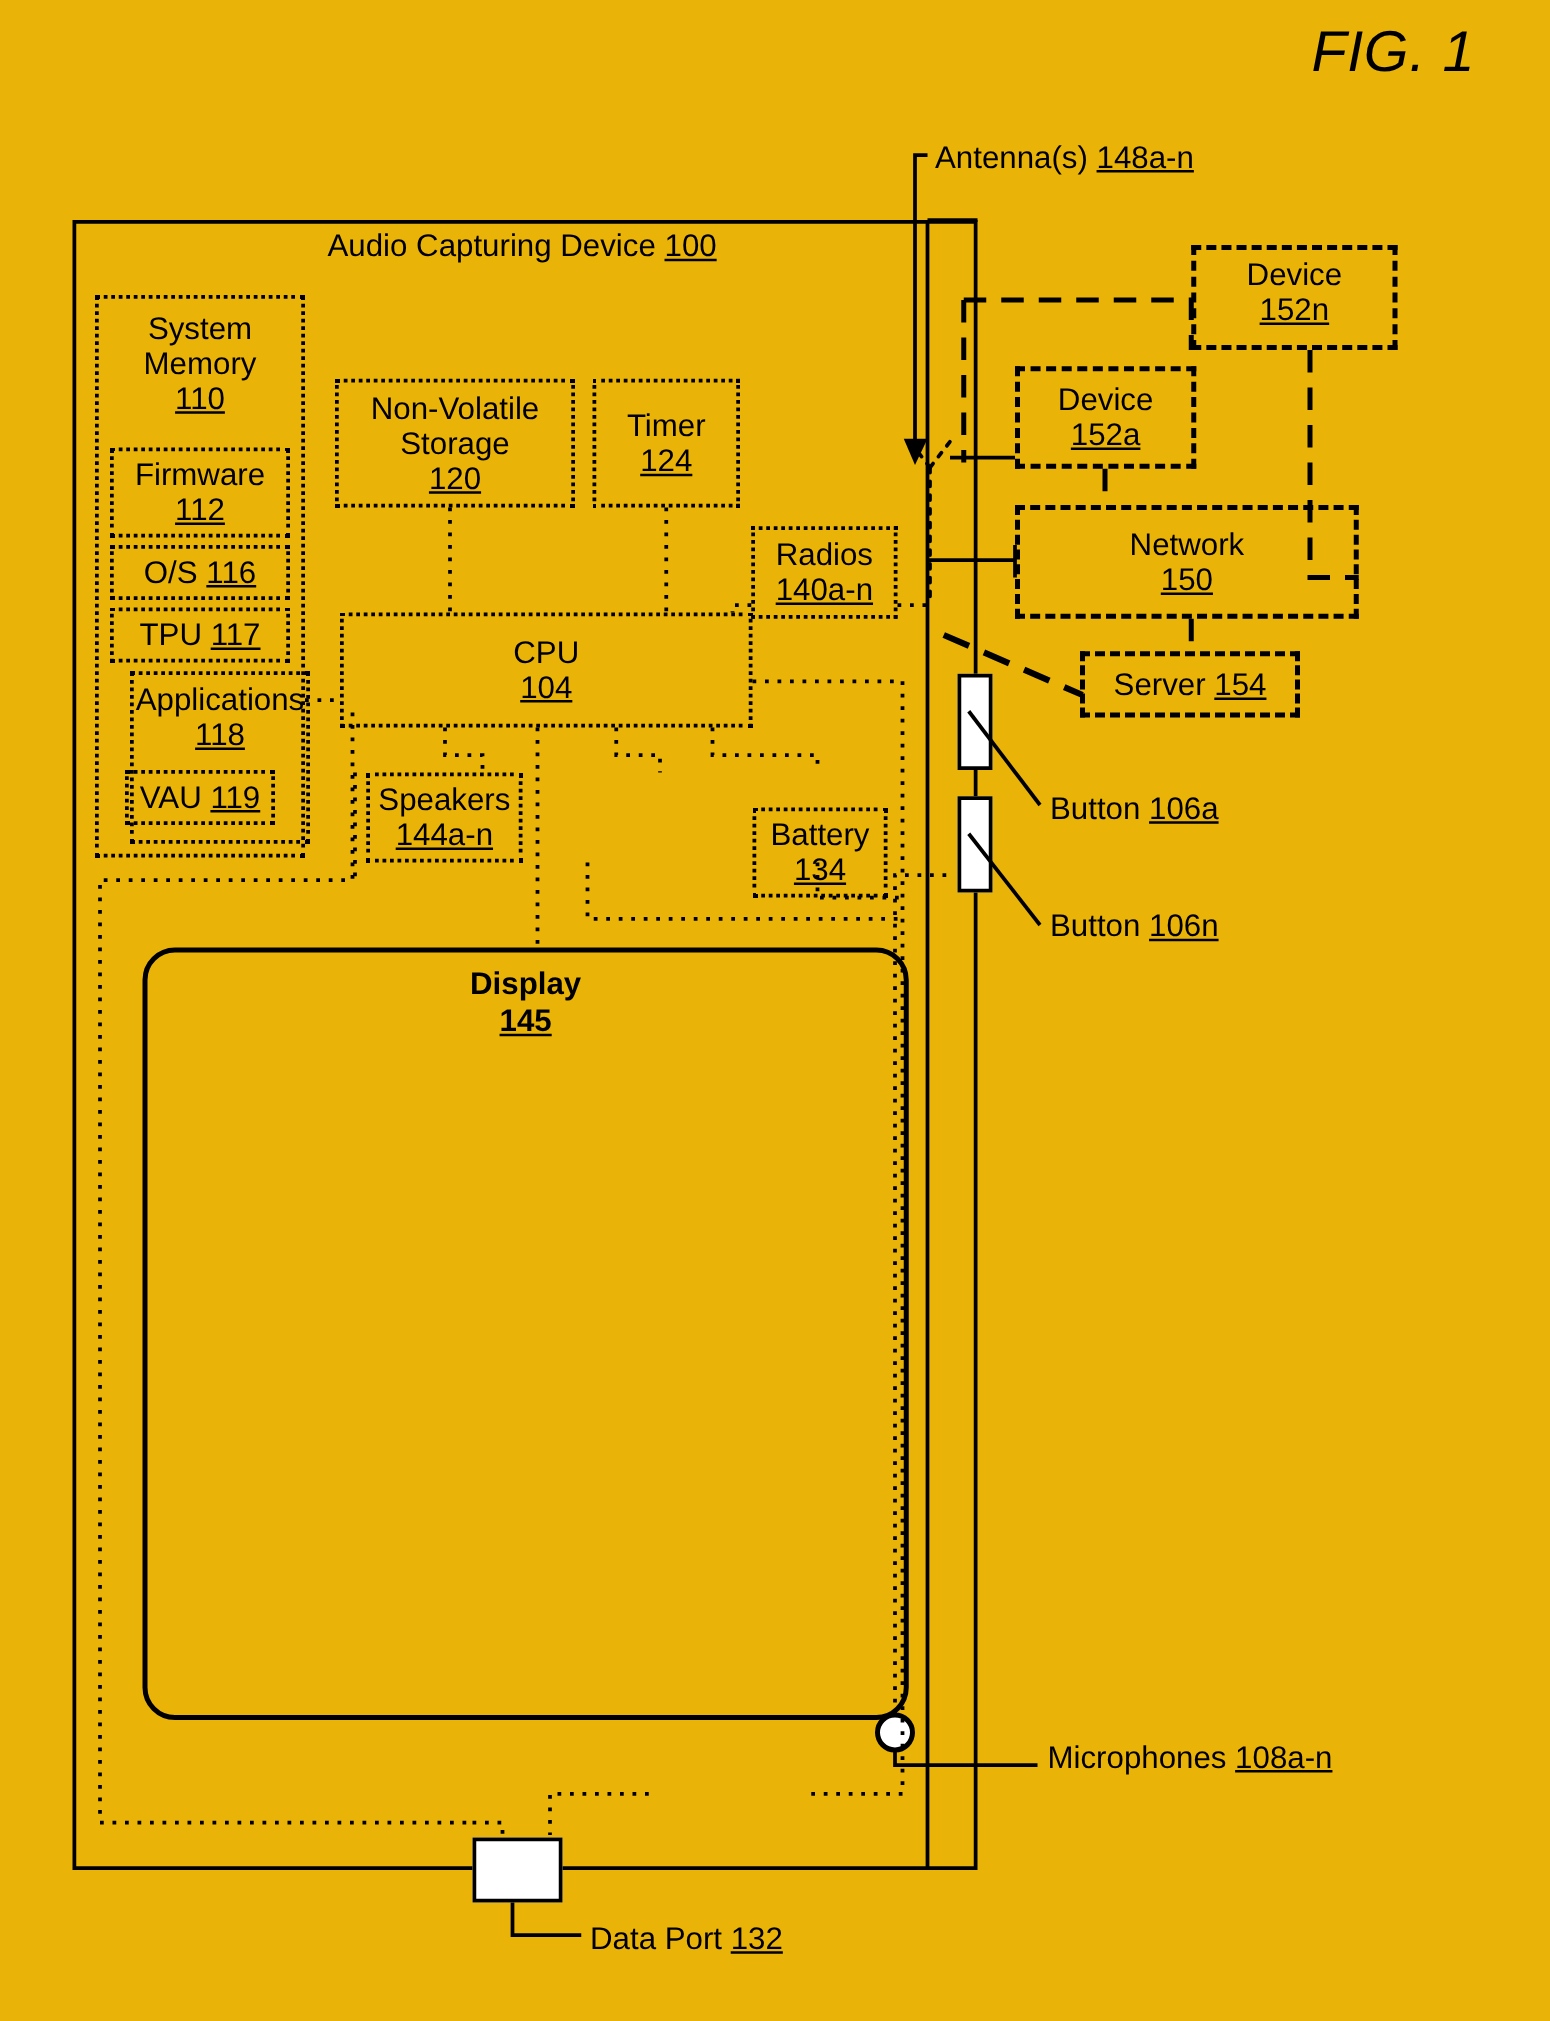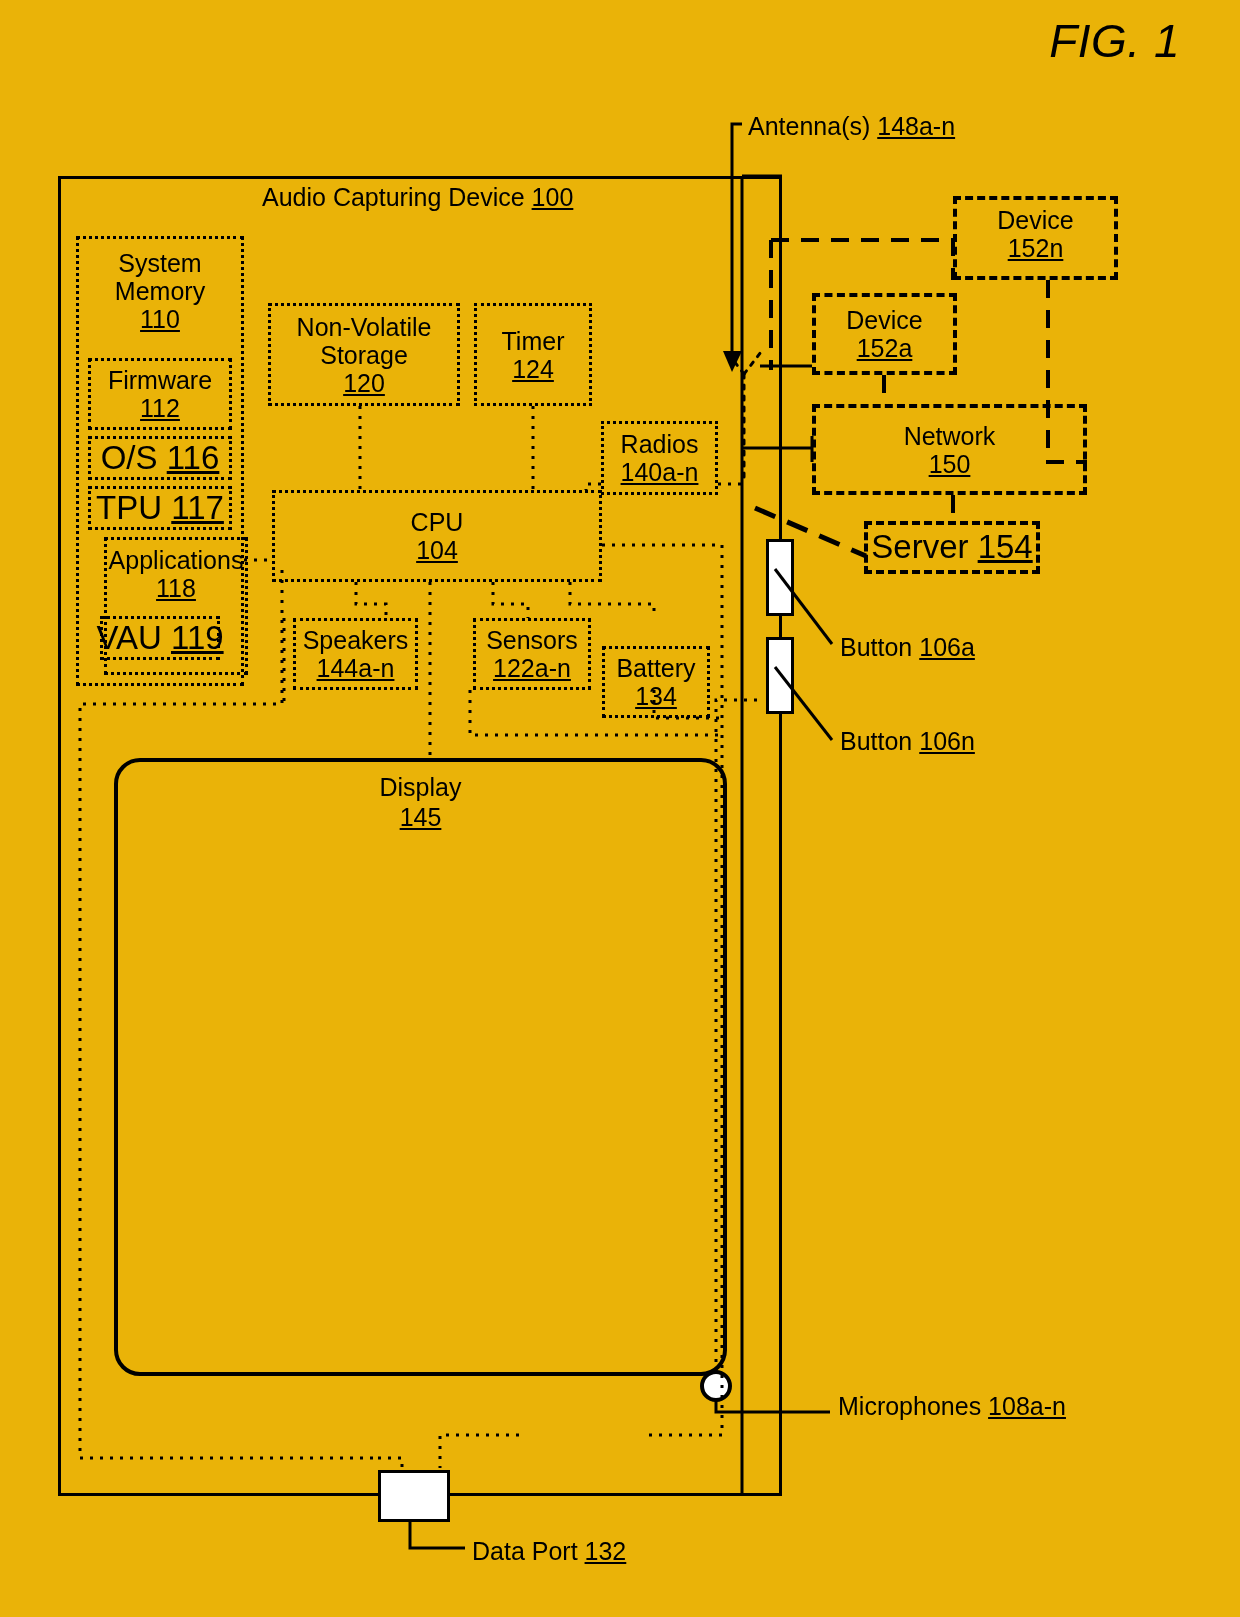--- a/index.html
+++ b/index.html
@@ -49,41 +49,42 @@
   }
   .lbl {
     font-size: 25px;
     white-space: nowrap;
   }
   .num {
     text-decoration: underline;
     text-underline-offset: 2px;
   }
   .inline-lbl {
-    font-size: 33px;
+    font-size: 25px;
     white-space: nowrap;
   }
   
   .txt {
     position: absolute;
     font-size: 25px;
     white-space: nowrap;
   }
   
   .display-box {
     position: absolute;
     box-sizing: border-box;
     border: 4px solid #000;
     border-radius: 26px;
   }
   .display-lbl {
     position: absolute;
     text-align: center;
     font-size: 25px;
     line-height: 1.2;
+    font-weight: bold;
   }
   svg.overlay {
     position: absolute;
     left: 0; top: 0;
     width: 1240px;
     height: 1617px;
     pointer-events: none;
   }
 </style>
 </head>
@@ -156,24 +157,20 @@
   <div class="box dotted" style="left:272px; top:490px; width:330px; height:92px;">
     <div class="lbl">CPU</div>
     <div class="lbl num">104</div>
   </div>
 
   <div class="box dotted" style="left:293px; top:618px; width:125px; height:72px;">
     <div class="lbl">Speakers</div>
     <div class="lbl num">144a-n</div>
   </div>
 
-  <div class="box dotted" style="left:473px; top:618px; width:118px; height:72px;">
-    <div class="lbl">Sensors</div>
-    <div class="lbl num">122a-n</div>
-  </div>
 
   <div class="box dotted" style="left:602px; top:618px; width:108px; height:72px;margin-top:28px;">
     <div class="lbl">Battery</div>
     <div class="lbl num">134</div>
   </div>
 
   <div class="display-box" style="left:114px; top:758px; width:613px; height:618px;"></div>
   <div class="display-lbl" style="left:114px; top:772px; width:613px;">
     <div>Display</div>
     <div class="num">145</div>

